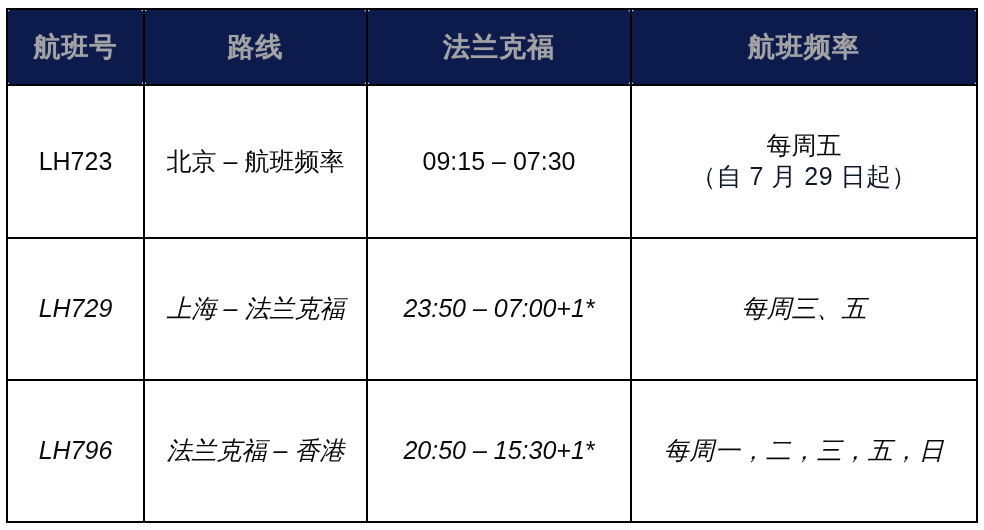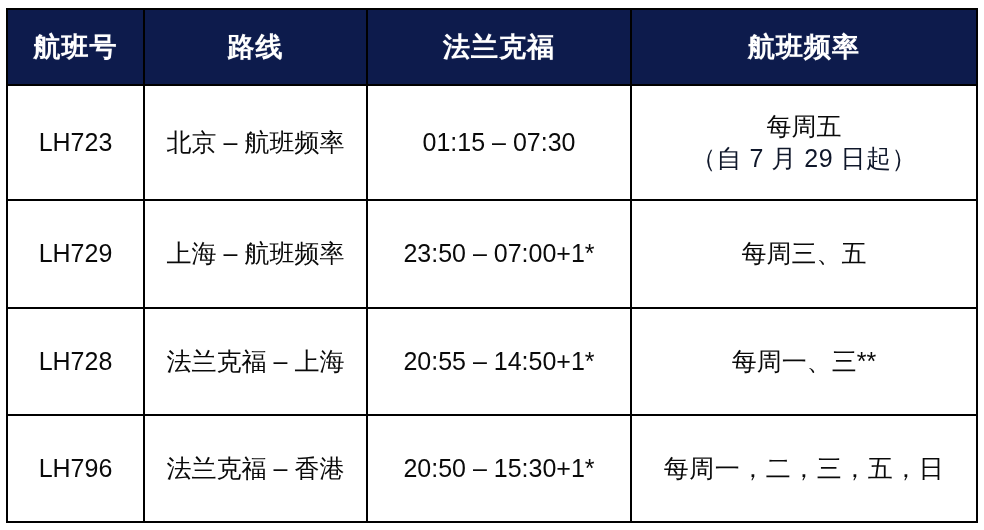--- a/index.html
+++ b/index.html
@@ -29,40 +29,41 @@
   }
   table.flight-table th,
   table.flight-table td {
     border: 2px solid #000000;
     text-align: center;
     vertical-align: middle;
     padding: 2px 4px;
   }
   thead th {
     background: #0d1b4c;
-    color: #ffffff;
+    color: #a3a3a3;
     font-weight: bold;
     font-size: 27px;
     letter-spacing: 1px;
     height: 70px;
     border-color: #000000;
+    border-radius: 6px;
   }
   thead th .hdr-label {
     display: inline-block;
     text-shadow: 0 0 1px rgba(255,255,255,0.35);
   }
   tbody td {
     background: #ffffff;
     color: #0a0a0a;
     font-size: 25px;
     line-height: 1.25;
     font-weight: normal;
   }
   tbody tr.tall td { height: 78px; }
-  tbody tr.short td { height: 72px; }
+  tbody tr.short td { height: 72px; font-style: italic; }
   .col-flight { width: 137px; }
   .col-route  { width: 223px; }
   .col-time   { width: 264px; }
   .col-freq   { width: 346px; }
 
   .cell-line-main {
     display: block;
     white-space: nowrap;
   }
   .cell-line-sub {
@@ -105,53 +106,39 @@
     </thead>
     <tbody>
       <tr class="tall">
         <td>
             <span class="cell-line-main">LH723</span>
           </td>
         <td>
             <span class="cell-line-main">北京 – 航班频率</span>
           </td>
         <td>
-            <span class="cell-line-main">01:15 – 07:30</span>
+            <span class="cell-line-main">09:15 – 07:30</span>
           </td>
         <td>
           <span class="cell-line-main">每周五</span>
           <span class="cell-line-sub">（自 7 月 29 日起）</span>
         </td>
       </tr>
       <tr class="short">
         <td>
             <span class="cell-line-main">LH729</span>
           </td>
         <td>
-            <span class="cell-line-main">上海 – 航班频率</span>
+            <span class="cell-line-main">上海 – 法兰克福</span>
           </td>
         <td>
             <span class="cell-line-main">23:50 – 07:00+1*</span>
           </td>
         <td>
             <span class="cell-line-main">每周三、五</span>
-          </td>
-      </tr>
-      <tr class="short">
-        <td>
-            <span class="cell-line-main">LH728</span>
-          </td>
-        <td>
-            <span class="cell-line-main">法兰克福 – 上海</span>
-          </td>
-        <td>
-            <span class="cell-line-main">20:55 – 14:50+1*</span>
-          </td>
-        <td>
-            <span class="cell-line-main">每周一、三**</span>
           </td>
       </tr>
       <tr class="short">
         <td>
             <span class="cell-line-main">LH796</span>
           </td>
         <td>
             <span class="cell-line-main">法兰克福 – 香港</span>
           </td>
         <td>

